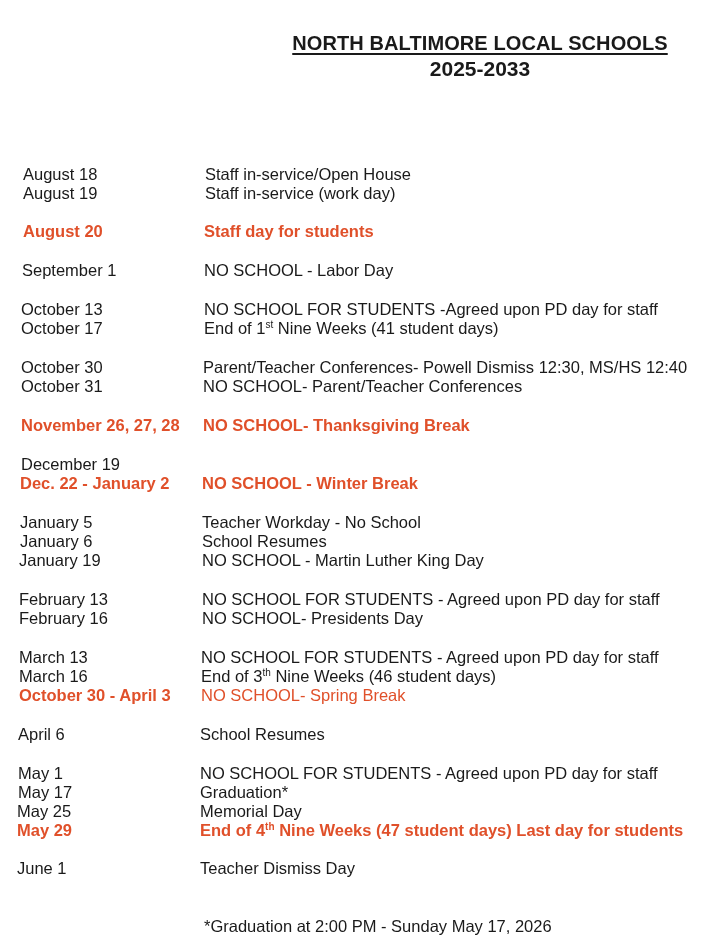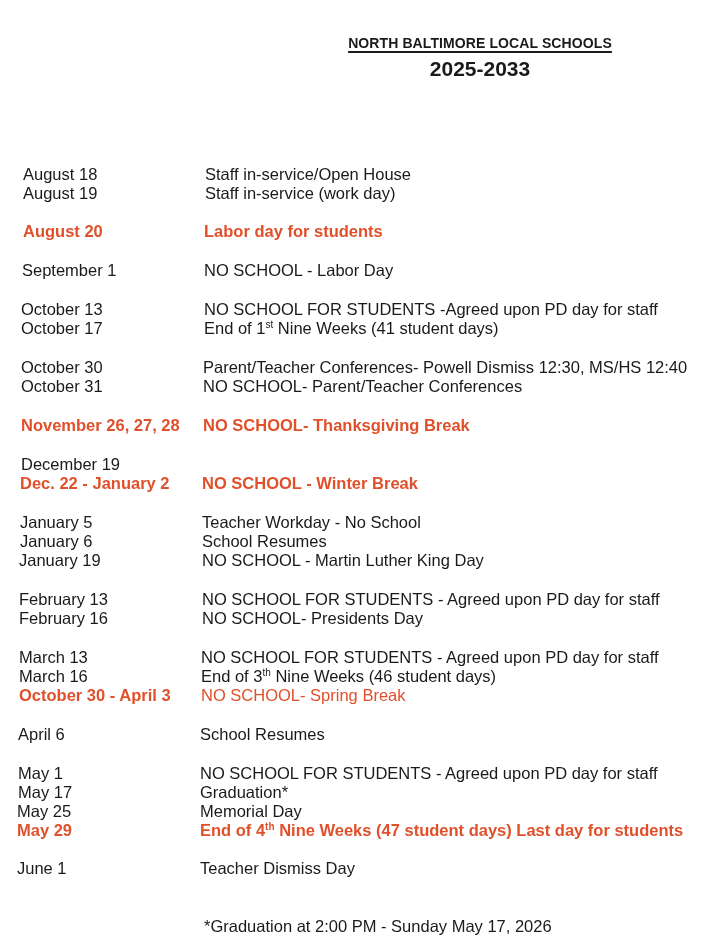--- a/index.html
+++ b/index.html
@@ -2,21 +2,21 @@
 <html><head>
   <meta charset="utf-8">
   <style>
     html, body { margin: 0; padding: 0; background: #ffffff; }
     body {
       width: 710px; height: 948px; position: relative; overflow: hidden;
       font-family: "Liberation Sans", sans-serif; color: #1a1a1a;
     }
     .header { position: absolute; left: 250px; top: 30px; width: 460px; text-align: center; }
     .title-main {
-      font-weight: bold; font-size: 14px; text-decoration: underline;
+      font-weight: bold; font-size: 20px; text-decoration: underline;
       text-decoration-thickness: 2px; text-underline-offset: 3px; line-height: 26px;
       letter-spacing: 0.1px;
     }
     .title-year, .title-sub { font-weight: bold; font-size: 21px; line-height: 26px; }
     .row { position: absolute; left: 0; width: 710px; height: 20px; font-size: 16.5px; line-height: 20px; white-space: nowrap; }
     .row .date { position: absolute; }
     .row .event { position: absolute; }
     .row.highlight { color: #E0502A; font-weight: bold; }
     .row.partial .event .normal { font-weight: normal; }
     .row.partial .event .bold { font-weight: normal; }
@@ -35,21 +35,21 @@
   <div class="row" style="top:164px">
     <span class="date" style="left:23px">August 18</span>
     <span class="event" style="left:205px">Staff in-service/Open House</span>
   </div>
   <div class="row" style="top:183px">
     <span class="date" style="left:23px">August 19</span>
     <span class="event" style="left:205px">Staff in-service (work day)</span>
   </div>
   <div class="row highlight" style="top:221px">
     <span class="date" style="left:23px">August 20</span>
-    <span class="event" style="left:204px">Labor day for students</span>
+    <span class="event" style="left:204px">Staff day for students</span>
   </div>
   <div class="row" style="top:260px">
     <span class="date" style="left:22px">September 1</span>
     <span class="event" style="left:204px">NO SCHOOL -  Labor Day</span>
   </div>
   <div class="row" style="top:299px">
     <span class="date" style="left:21px">October 13</span>
     <span class="event" style="left:204px">NO SCHOOL FOR STUDENTS -Agreed upon PD day for staff</span>
   </div>
   <div class="row" style="top:318px">

